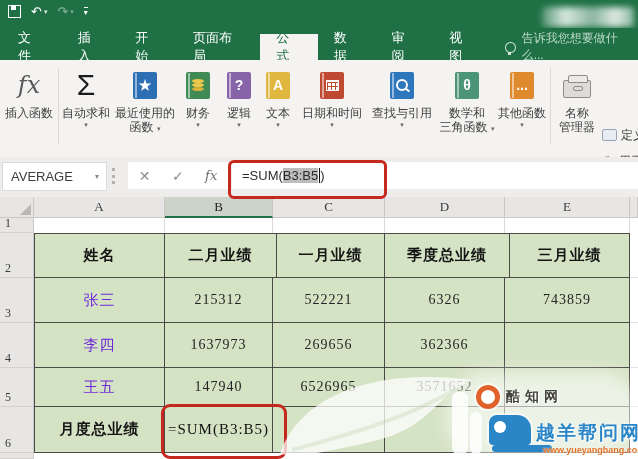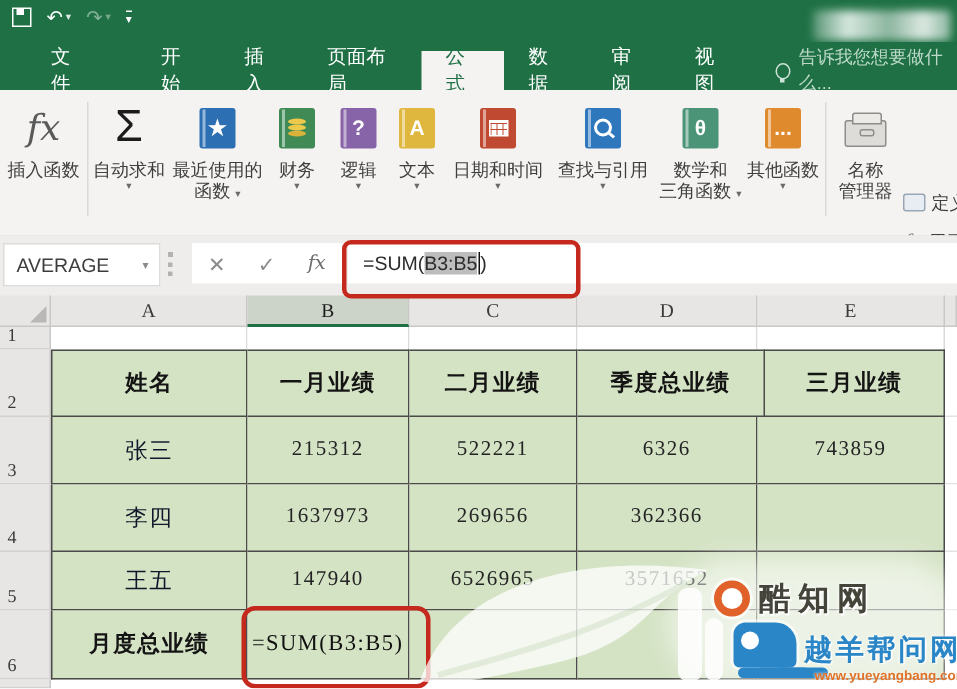--- a/index.html
+++ b/index.html
@@ -15,21 +15,21 @@
   .qbtn .arr{font-size:7px;opacity:.85;}
   .qbtn.dis{opacity:.45;}
   .qcustom{font-size:8px;border-top:1.5px solid #fff;padding-top:1px;line-height:1;}
   .blurpatch{position:absolute;right:4px;top:7px;width:92px;height:20px;border-radius:3px;
     background:linear-gradient(90deg,rgba(255,255,255,.25),rgba(235,245,240,.9) 25%,rgba(185,210,196,.7) 55%,rgba(255,255,255,.85) 80%,rgba(210,228,218,.6));
     filter:blur(3px);}
 
   
   .tabbar{position:absolute;left:0;top:28px;width:638px;height:32px;background:#1f7145;display:flex;align-items:flex-end;}
   .tab{height:26px;display:flex;align-items:center;padding:0 16px;color:#fff;font-size:13px;cursor:default;}
-  .tab.file{padding:0 34px;}
+  .tab.file{padding:0 18px;}
   .tab.active{background:#f4f3f1;color:#1f7145;}
   .tellme{height:26px;display:flex;align-items:center;gap:6px;color:#bcd9c8;font-size:12px;margin-left:14px;}
   .bulb{width:9px;height:9px;border:1.5px solid #cfe4d8;border-radius:50%;position:relative;display:inline-block;}
   .bulb::after{content:"";position:absolute;left:2px;top:9px;width:3px;height:3px;background:#cfe4d8;}
 
   
   .ribbon{position:absolute;left:0;top:60px;width:638px;height:97px;background:#f4f3f1;border-bottom:1px solid #d8d7d5;overflow:hidden;}
   .rsep{position:absolute;top:8px;width:1px;height:76px;background:#dad9d7;}
   .rbtn{position:absolute;top:4px;height:86px;display:flex;flex-direction:column;align-items:center;}
   .ricon{height:42px;display:flex;align-items:center;justify-content:center;}
@@ -86,38 +86,38 @@
   .cA{width:131px;} .cB{width:108px;} .cC{width:112px;} .cD{width:120px;} .cE{width:125px;} .cF{width:8px;}
   .srow{position:absolute;left:0;display:flex;}
   .rh{width:34px;box-sizing:border-box;background:#e7e6e5;border-right:1px solid #c9c8c6;border-bottom:1px solid #d2d1cf;
       display:flex;align-items:flex-end;padding-left:5px;padding-bottom:1px;font-size:12px;color:#3a3a3a;}
   .cell{box-sizing:border-box;display:flex;align-items:center;justify-content:center;overflow:hidden;text-align:right;}
   .blankc{border-right:1px solid #dbdad8;background:#fff;}
   .t{background:#d5e3c5;border-right:1px solid #4a4a48;border-bottom:1px solid #4a4a48;}
   .t.first{border-left:1px solid #4a4a48;}
   .topline{border-top:1px solid #4a4a48;}
   .hcell{font-weight:bold;font-size:15px;color:#141414;letter-spacing:1px;}
-  .ncell{font-size:15px;color:#0f172a;letter-spacing:1px;}
+  .ncell{font-size:15px;color:#6d28d9;letter-spacing:1px;}
   .numcell{font-size:14px;color:#232323;letter-spacing:1px;}
   .formcell{font-weight:normal;font-size:15px;color:#101010;letter-spacing:1px;}
   .fr{background:#fff;border-bottom:1px solid #e4e3e1;}
 
   
   .redbox{position:absolute;border:3px solid #c5281c;border-radius:6px;background:transparent;}
   .tooltip{position:absolute;left:218px;top:200px;height:20px;background:#fdfdfc;border:1px solid #a6a5a3;border-radius:2px;
      box-shadow:2px 2px 3px rgba(0,0,0,.25);display:flex;align-items:center;padding:0 8px;font-size:12px;color:#5c5c5c;white-space:nowrap;}
   .tooltip b{color:#1d1d1d;}
 
   
   .wm-halo{position:absolute;left:446px;top:372px;width:196px;height:88px;background:rgba(255,255,255,.55);border-radius:44px;filter:blur(8px);}
   .wm-leaf{position:absolute;left:272px;top:366px;width:208px;height:95px;opacity:.82;}
   .wm-ghost{position:absolute;background:rgba(255,255,255,.85);border-radius:6px;}
   .wm-kuzhi{position:absolute;left:476px;top:385px;display:flex;align-items:center;gap:6px;}
   .kz-ring{width:14px;height:14px;border:5px solid #e0622a;border-radius:50%;background:#fff;box-shadow:0 0 0 2px rgba(255,255,255,.7);}
-  .kz-text{font-size:21px;font-weight:bold;color:#44443b;letter-spacing:5px;text-shadow:0 0 3px #fff,1px 1px 0 #fff;}
+  .kz-text{font-size:14px;font-weight:bold;color:#44443b;letter-spacing:5px;text-shadow:0 0 3px #fff,1px 1px 0 #fff;}
   .wm-bus{position:absolute;left:489px;top:415px;width:42px;height:30px;background:#2a86c7;border-radius:8px 14px 4px 4px;box-shadow:0 0 0 2px rgba(255,255,255,.6);}
   .wm-bus::before{content:"";position:absolute;left:5px;top:6px;width:12px;height:12px;background:#fff;border-radius:50%;}
   .wm-bus::after{content:"";position:absolute;left:3px;top:30px;width:36px;height:7px;background:#2a86c7;border-radius:4px;
      box-shadow:12px 0 0 #2a86c7,24px 0 0 #2a86c7;}
   .wm-site{position:absolute;left:536px;top:420px;font-size:19px;font-weight:bold;color:#2a86c7;letter-spacing:2px;text-shadow:0 0 3px #fff,1px 1px 0 #fff;white-space:nowrap;}
   .wm-url{position:absolute;left:543px;top:445px;font-size:9px;font-weight:bold;color:#e0732a;text-shadow:0 0 2px #fff;white-space:nowrap;}
 </style>
 </head>
 <body>
 
@@ -134,22 +134,22 @@
         <span>↷</span>
         <span class="arr">▾</span>
       </span>
       <span class="qcustom">▾</span>
     </div>
     <div class="blurpatch"></div>
   </div>
 
   <div class="tabbar">
     <div class="tab file">文件</div>
+    <div class="tab">插入</div>
     <div class="tab">开始</div>
-    <div class="tab">插入</div>
     <div class="tab">页面布局</div>
     <div class="tab active">公式</div>
     <div class="tab">数据</div>
     <div class="tab">审阅</div>
     <div class="tab">视图</div>
     <div class="tellme">
       <span class="bulb"></span>
       <span>告诉我您想要做什么...</span>
     </div>
   </div>
@@ -306,22 +306,22 @@
       <div class="cell cB blankc"></div>
       <div class="cell cC blankc"></div>
       <div class="cell cD blankc"></div>
       <div class="cell cE blankc"></div>
       <div class="cell cF"></div>
     </div>
 
     <div class="srow" style="top:36px;height:45px;">
       <div class="rh" style="height:45px;">2</div>
       <div class="cell cA t first topline hcell">姓名</div>
+      <div class="cell cC t topline hcell">二月业绩</div>
       <div class="cell cB t topline hcell">一月业绩</div>
-      <div class="cell cC t topline hcell">二月业绩</div>
       <div class="cell cE t topline hcell">季度总业绩</div>
       <div class="cell cD t topline hcell">三月业绩</div>
       <div class="cell cF fr"></div>
     </div>
 
     <div class="srow" style="top:81px;height:45px;">
       <div class="rh" style="height:45px;">3</div>
       <div class="cell cA t first ncell">张三</div>
       <div class="cell cB t numcell">215312</div>
       <div class="cell cC t numcell">522221</div>

